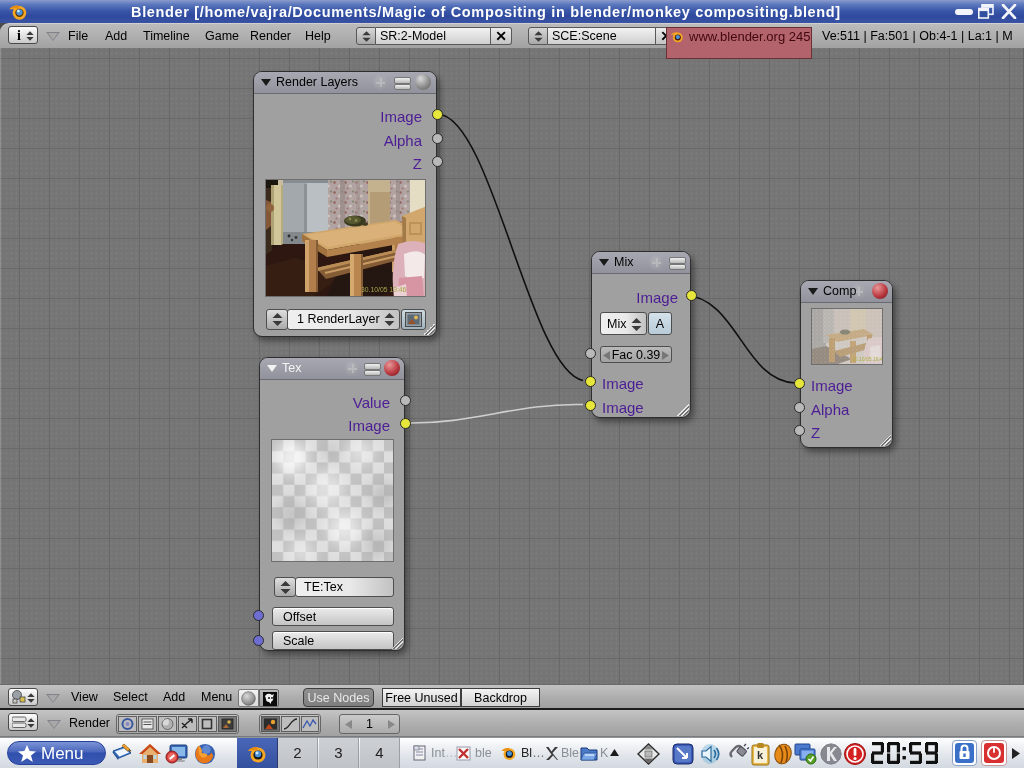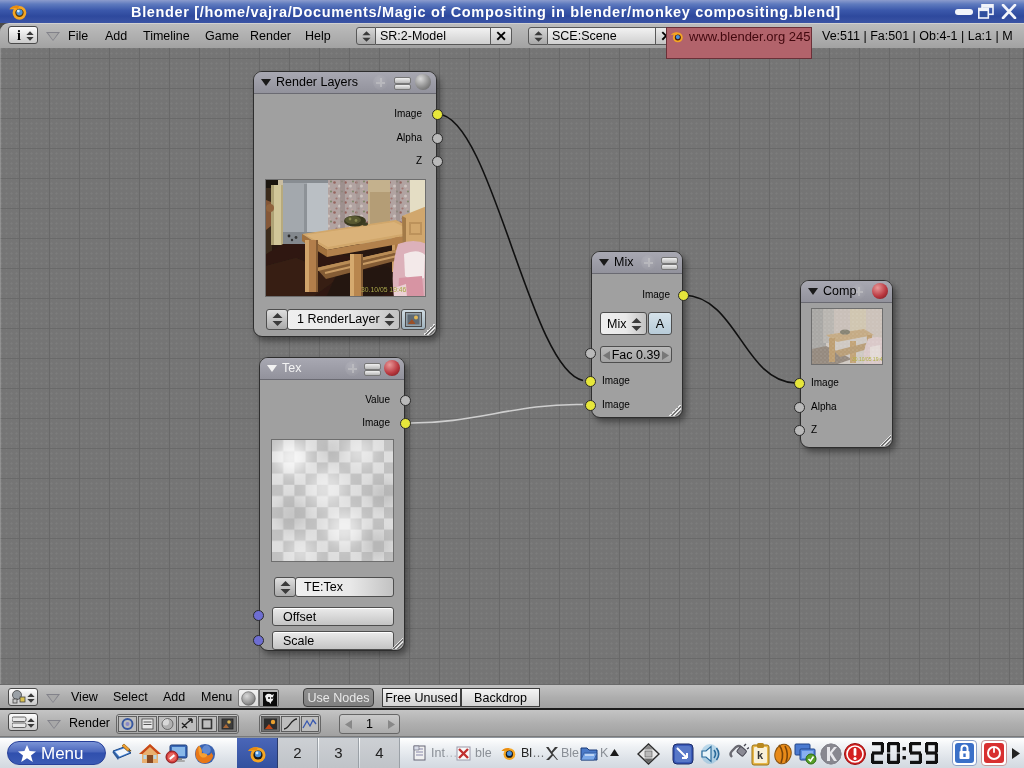--- a/index.html
+++ b/index.html
@@ -43,21 +43,21 @@
 .ncollapse { position:absolute; left:7px; top:7px; width:0; height:0; border-left:5.5px solid transparent; border-right:5.5px solid transparent; border-top:7.5px solid #1a1a1a; }
 .hplus { position:absolute; top:3px; width:15px; height:15px; border-radius:50%; background:radial-gradient(circle at 40% 35%, #bcbcc4, #92929a); opacity:0.5; }
 .hplus:before { content:""; position:absolute; left:3px; top:6.5px; width:9px; height:2px; background:#d4d4d4; }
 .hplus:after { content:""; position:absolute; left:6.5px; top:3px; width:2px; height:9px; background:#d4d4d4; }
 .hbars { position:absolute; top:3px; width:17px; height:15px; }
 .hbars:before { content:""; position:absolute; left:1px; top:2px; width:15px; height:4.5px; background:linear-gradient(180deg,#f0f0f0,#b8b8b8); border-radius:2px; border:0.5px solid #777; }
 .hbars:after { content:""; position:absolute; left:1px; top:8.5px; width:15px; height:4.5px; background:linear-gradient(180deg,#f0f0f0,#b8b8b8); border-radius:2px; border:0.5px solid #777; }
 .hsphere { position:absolute; top:2px; width:16px; height:16px; border-radius:50%; }
 .sock { position:absolute; width:11px; height:11px; border-radius:50%; border:1.3px solid #2a2a2a; }
 .sy { background:#e7e73b; } .sg { background:#b9b9b9; } .sp { background:#6e6ed2; }
-.slabel { position:absolute; font-size:10px; color:#000000; }
+.slabel { position:absolute; font-size:15px; color:#4c1d95; }
 .npreview { position:absolute; border:1px solid #6e6e6e; overflow:hidden; background:#888; }
 .grip { position:absolute; right:1px; bottom:1px; width:12px; height:12px;
   background:linear-gradient(135deg, transparent 50%, rgba(255,255,255,0.75) 50%, rgba(255,255,255,0.75) 58%, rgba(110,110,110,0.9) 58%, rgba(110,110,110,0.9) 66%, rgba(255,255,255,0.75) 66%, rgba(255,255,255,0.75) 74%, rgba(110,110,110,0.9) 74%, rgba(110,110,110,0.9) 82%, rgba(255,255,255,0.75) 82%, rgba(255,255,255,0.75) 90%, rgba(110,110,110,0.9) 90%);
   border-bottom-right-radius:7px; }
 
 
 .nbtn { position:absolute; border:1px solid #4e4e4e; border-radius:3px; font-size:12.5px; color:#000; }
 .bspin { background:linear-gradient(180deg,#dedede,#a9a9a9); }
 .bfield { background:linear-gradient(90deg,#efefef 0%,#e9e9e9 55%,#c2c2c2 100%); }
 .bslider { background:linear-gradient(180deg,#b9b9b9,#a2a2a2); }
@@ -269,21 +269,21 @@
         </svg>
       </div>
     <div class="nbtn bfield" style="left:35px; top:219px; width:99px; height:20px; padding:2px 0 0 8px;">TE:Tex</div>
     <div class="nbtn" style="left:12px; top:249px; width:122px; height:19px; padding:2px 0 0 10px; background:linear-gradient(180deg,#ebebeb,#c4c4c4); box-shadow:inset 0 1px 0 #fff;">Offset</div>
     <div class="nbtn" style="left:12px; top:273px; width:122px; height:19px; padding:2px 0 0 10px; background:linear-gradient(180deg,#ebebeb,#c4c4c4); box-shadow:inset 0 1px 0 #fff;">Scale</div>
     <div class="sock sp" style="left:-7px; top:252px;"></div>
     <div class="sock sp" style="left:-7px; top:277px;"></div>
     <div class="grip"></div>
   </div>
 
-  <div class="node" id="node-mix" style="left:591px; top:251px; width:92px; height:167px;">
+  <div class="node" id="node-mix" style="left:591px; top:251px; width:100px; height:167px;">
     <div class="nhead">
         <div class="ncollapse"></div>
         <div class="ntitle">Mix</div>
       <div class="hplus" style="right:26px;"></div>
       <div class="hbars" style="right:5px;"></div>
     </div>
     <div class="slabel" style="right:12px; top:37px;">Image</div>
     <div class="sock sy" style="right:-7px; top:38px;"></div>
     <div class="nbtn bfield" style="left:8px; top:60px; width:47px; height:23px; padding:4px 0 0 6px;">Mix<svg class="ud" style="right:4px;top:5px;" width="11" height="13" viewBox="0 0 11 13">
           <polygon points="5.5,0 10.5,5 0.5,5" fill="#3a3a3a"></polygon>

